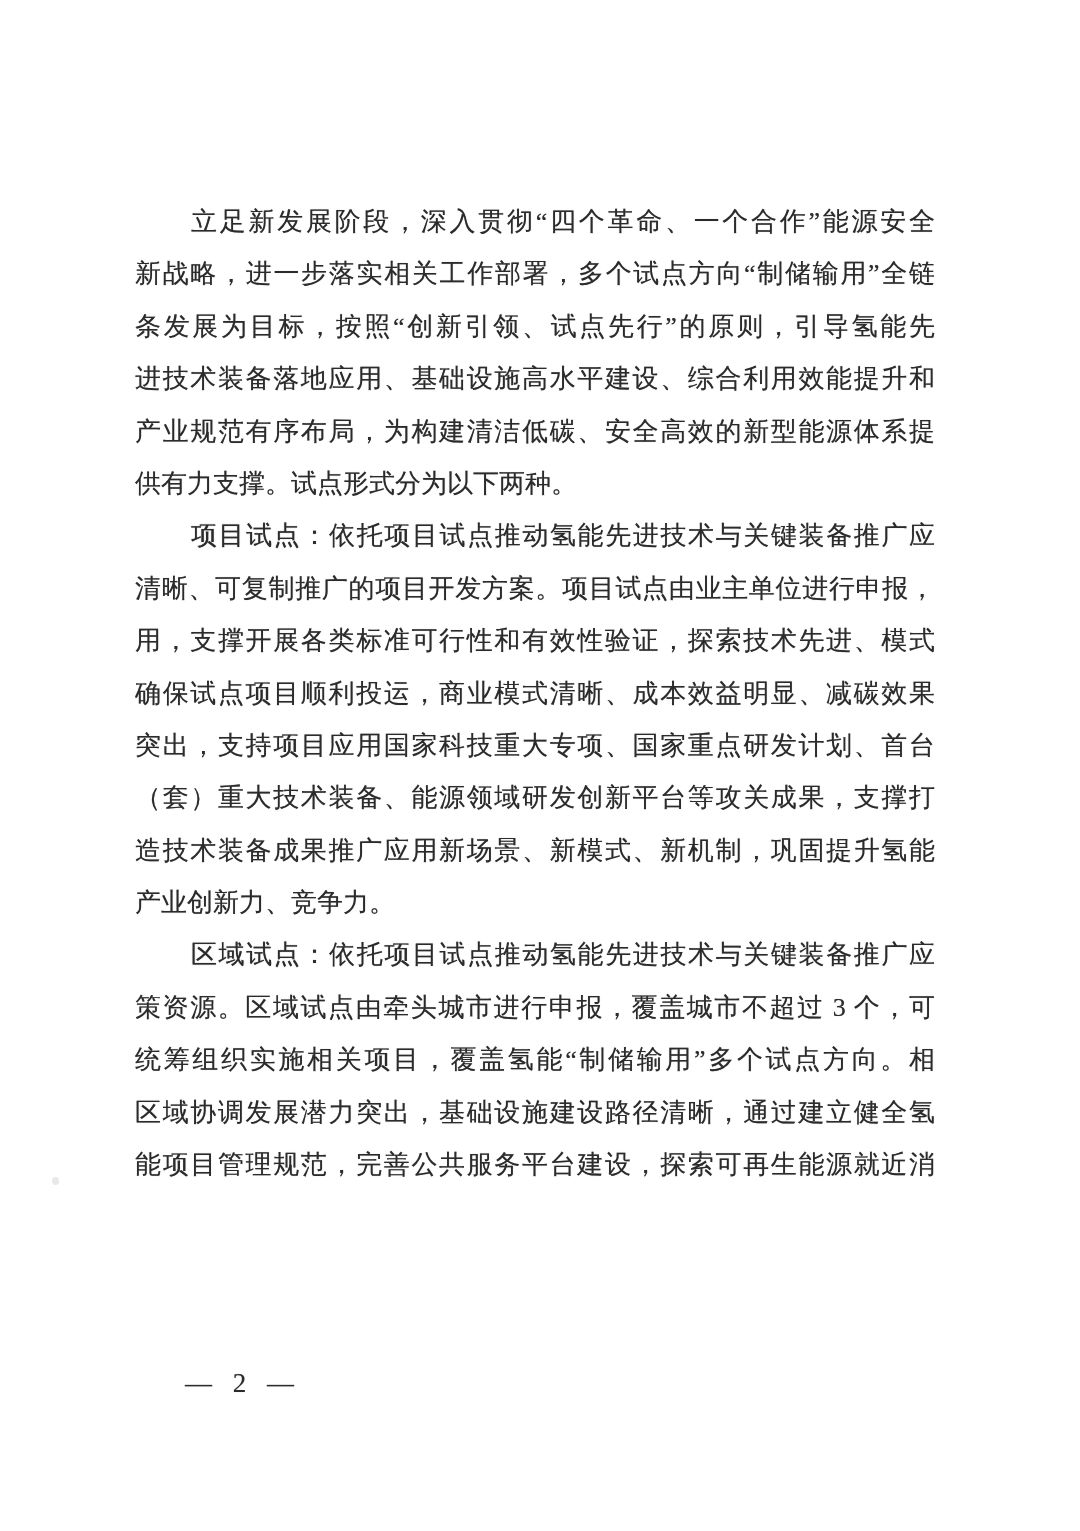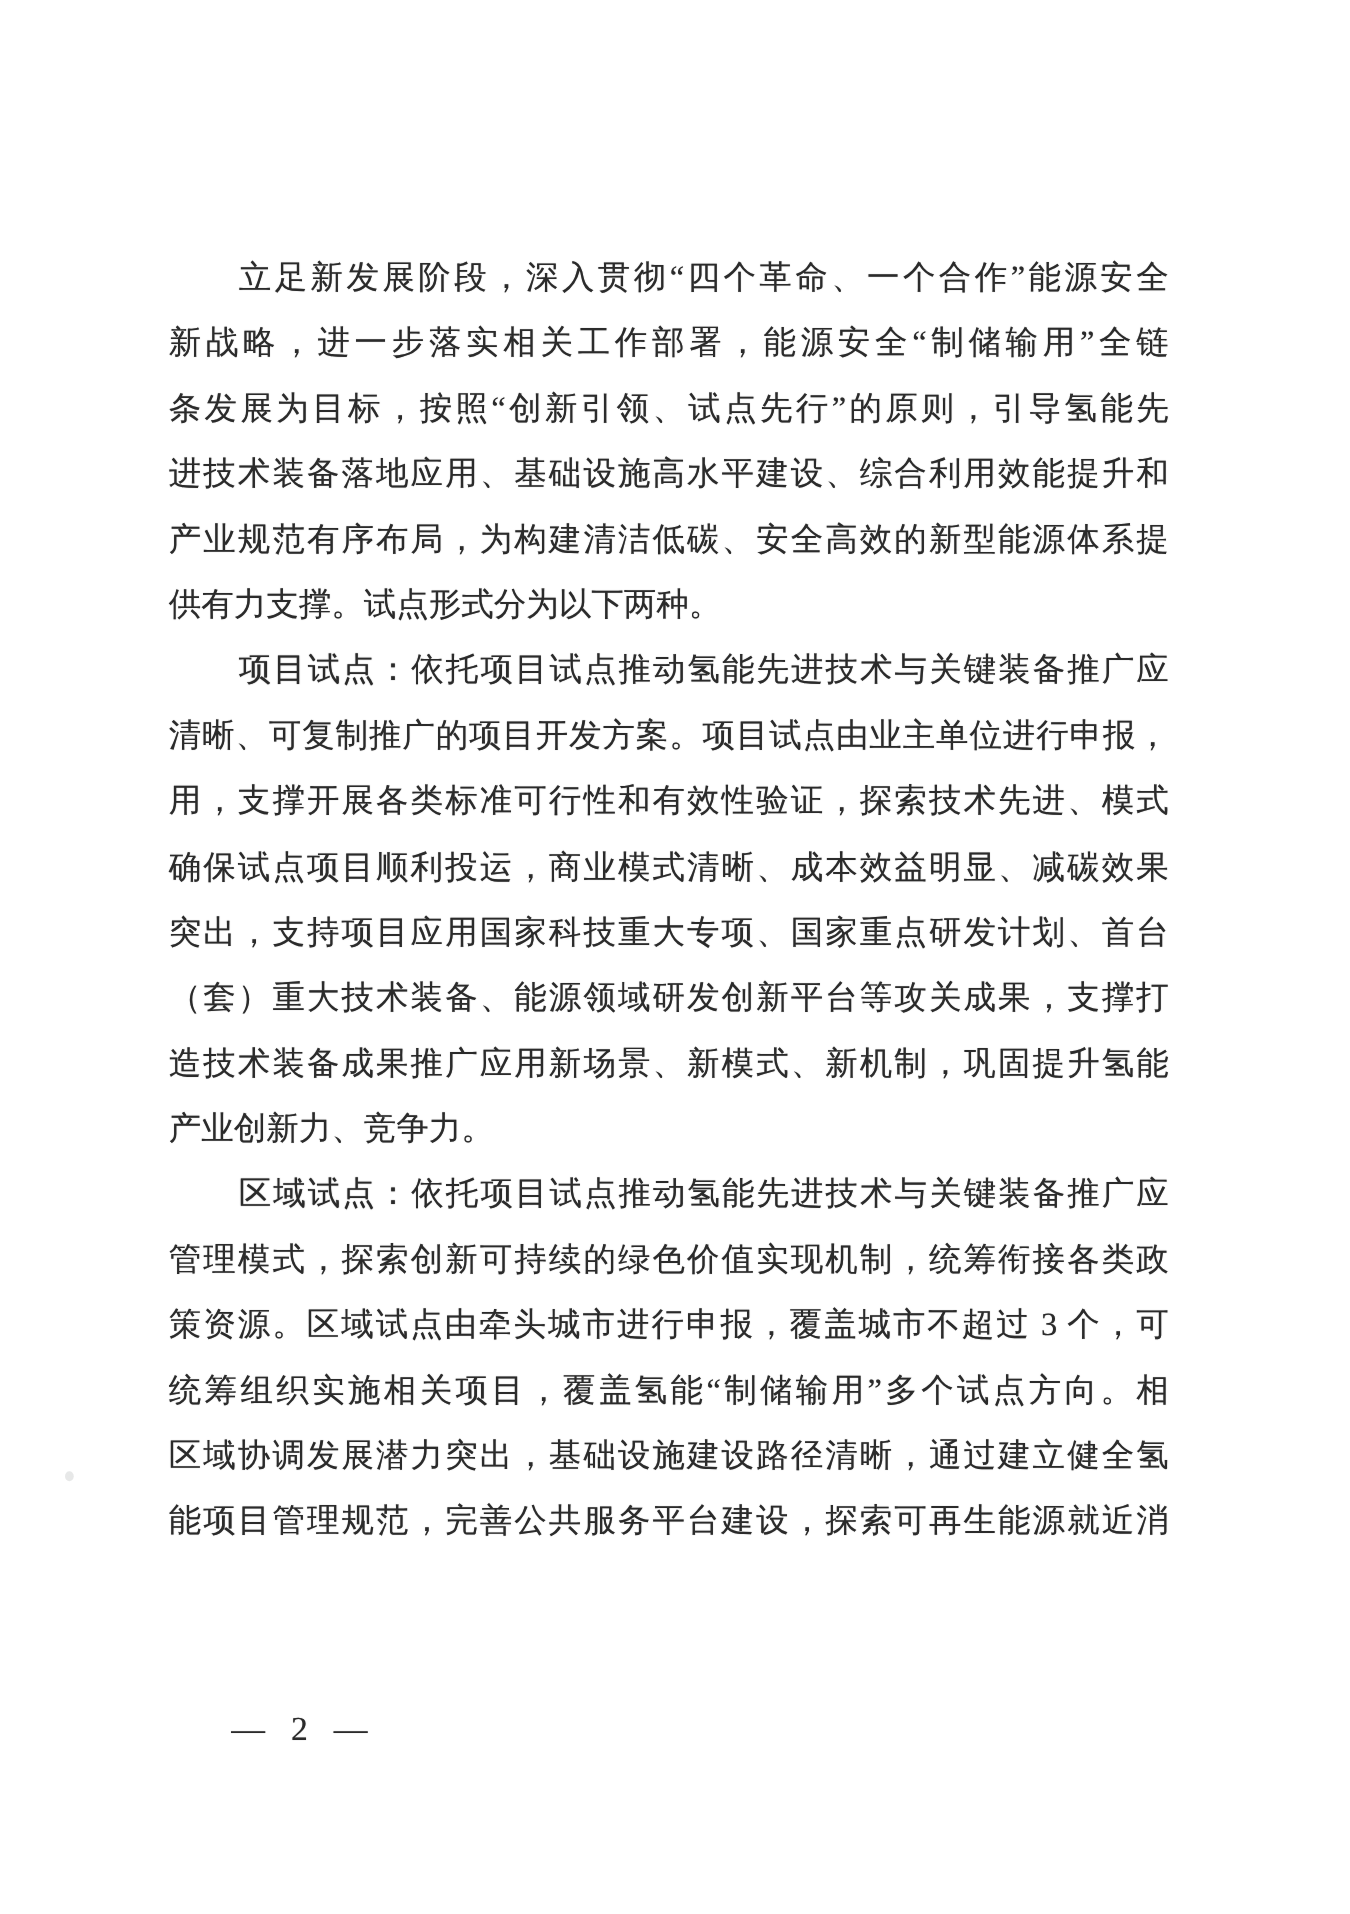--- a/index.html
+++ b/index.html
@@ -62,41 +62,40 @@
     border-radius: 50%;
   }
 </style>
 </head>
 <body>
 
 <div class="page">
   <div class="text-block">
 
     <div class="line indent">立足新发展阶段，深入贯彻“四个革命、一个合作”能源安全</div>
-    <div class="line">新战略，进一步落实相关工作部署，能源安全“制储输用”全链</div>
+    <div class="line">新战略，进一步落实相关工作部署，多个试点方向“制储输用”全链</div>
     <div class="line">条发展为目标，按照“创新引领、试点先行”的原则，引导氢能先</div>
     <div class="line">进技术装备落地应用、基础设施高水平建设、综合利用效能提升和</div>
     <div class="line">产业规范有序布局，为构建清洁低碳、安全高效的新型能源体系提</div>
     <div class="line para-end">供有力支撑。试点形式分为以下两种。</div>
 
     <div class="line indent">
       <span class="lead">项目试点：</span><span>依托项目试点推动氢能先进技术与关键装备推广应</span>
     </div>
     <div class="line">清晰、可复制推广的项目开发方案。项目试点由业主单位进行申报，</div>
     <div class="line">用，支撑开展各类标准可行性和有效性验证，探索技术先进、模式</div>
     <div class="line">确保试点项目顺利投运，商业模式清晰、成本效益明显、减碳效果</div>
     <div class="line">突出，支持项目应用国家科技重大专项、国家重点研发计划、首台</div>
     <div class="line">（套）重大技术装备、能源领域研发创新平台等攻关成果，支撑打</div>
     <div class="line">造技术装备成果推广应用新场景、新模式、新机制，巩固提升氢能</div>
     <div class="line para-end">产业创新力、竞争力。</div>
 
     <div class="line indent">
       <span class="lead">区域试点：</span><span>依托项目试点推动氢能先进技术与关键装备推广应</span>
     </div>
-    <div class="line">管理模式，探索创新可持续的绿色价值实现机制，统筹衔接各类政</div>
     <div class="line">策资源。区域试点由牵头城市进行申报，覆盖城市不超过 3 个，可</div>
     <div class="line">统筹组织实施相关项目，覆盖氢能“制储输用”多个试点方向。相</div>
     <div class="line">区域协调发展潜力突出，基础设施建设路径清晰，通过建立健全氢</div>
     <div class="line">能项目管理规范，完善公共服务平台建设，探索可再生能源就近消</div>
 
   </div>
 
   <div class="footer">— 2 —</div>
   <div class="artifact"></div>
 </div>

